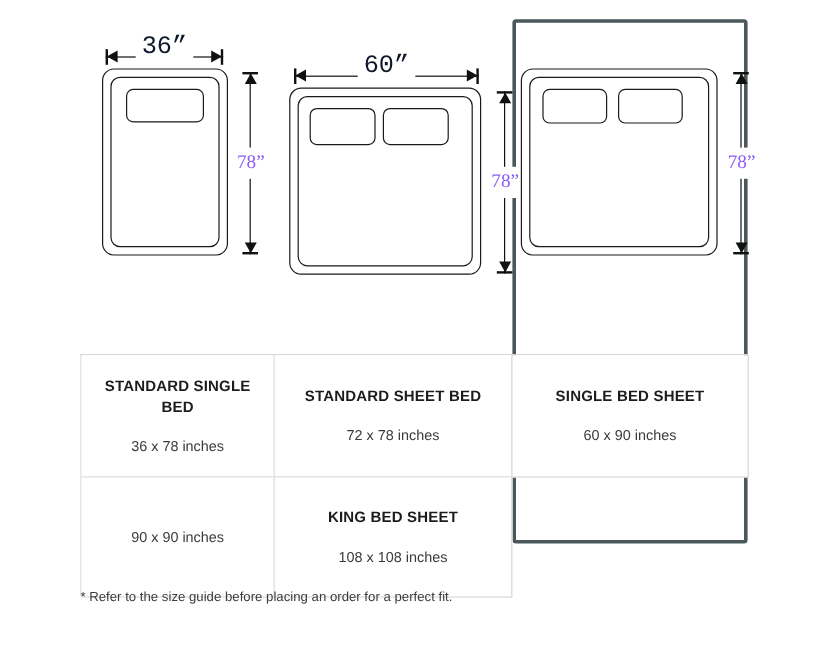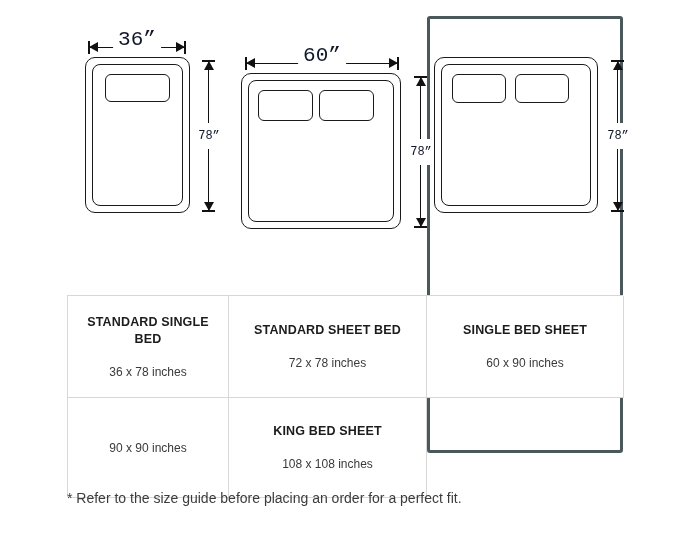--- a/index.html
+++ b/index.html
@@ -136,23 +136,23 @@
   }
   .dim-v .arrow.top    { top: 1px;    border-bottom: 9px solid #111; }
   .dim-v .arrow.bottom { bottom: 1px; border-top: 9px solid #111; }
   .dim-v .label {
     position: absolute;
     left: 50%;
     top: 50%;
     transform: translate(-50%, -50%);
     background: #ffffff;
     padding: 3px 0;
-    font-size: 12px;
-    font-family: Liberation Mono, monospace;
-    color: #0f172a;
+    font-size: 16px;
+    font-family: Liberation Serif, serif;
+    color: #8b5cf6;
     line-height: 20px;
     white-space: nowrap;
   }
 
   
   .spec-table {
     position: absolute;
     left: 67px;
     top: 249px;
     width: 556px;
@@ -191,21 +191,21 @@
     line-height: 16px;
     font-weight: normal;
   }
   .cell.row2 .title { margin-bottom: 16px; }
 
   
   .footnote {
     position: absolute;
     left: 67px;
     top: 489px;
-    font-size: 14px;
+    font-size: 11px;
     color: #3c3c3c;
     line-height: 18px;
     white-space: nowrap;
   }
 </style>
 </head>
 <body>
 
 <div id="stage">
 

